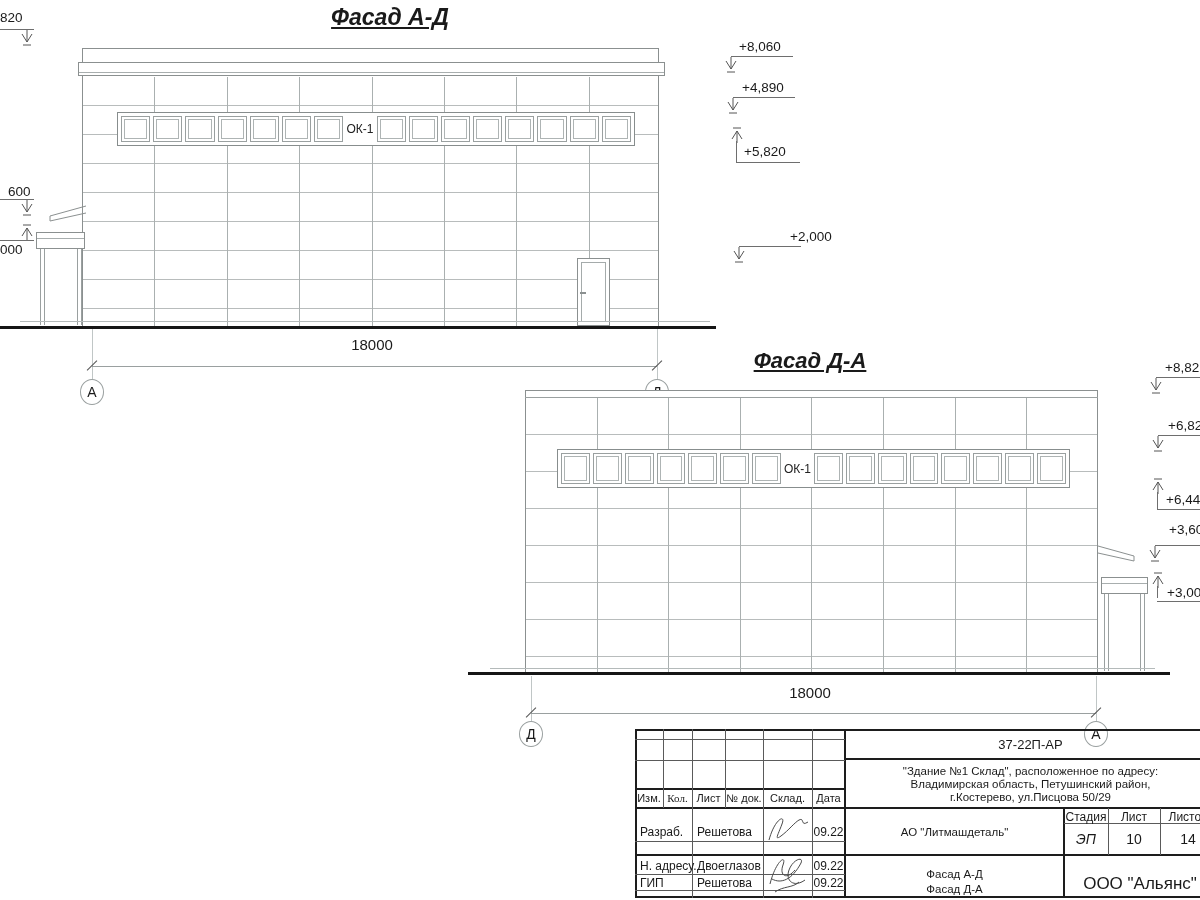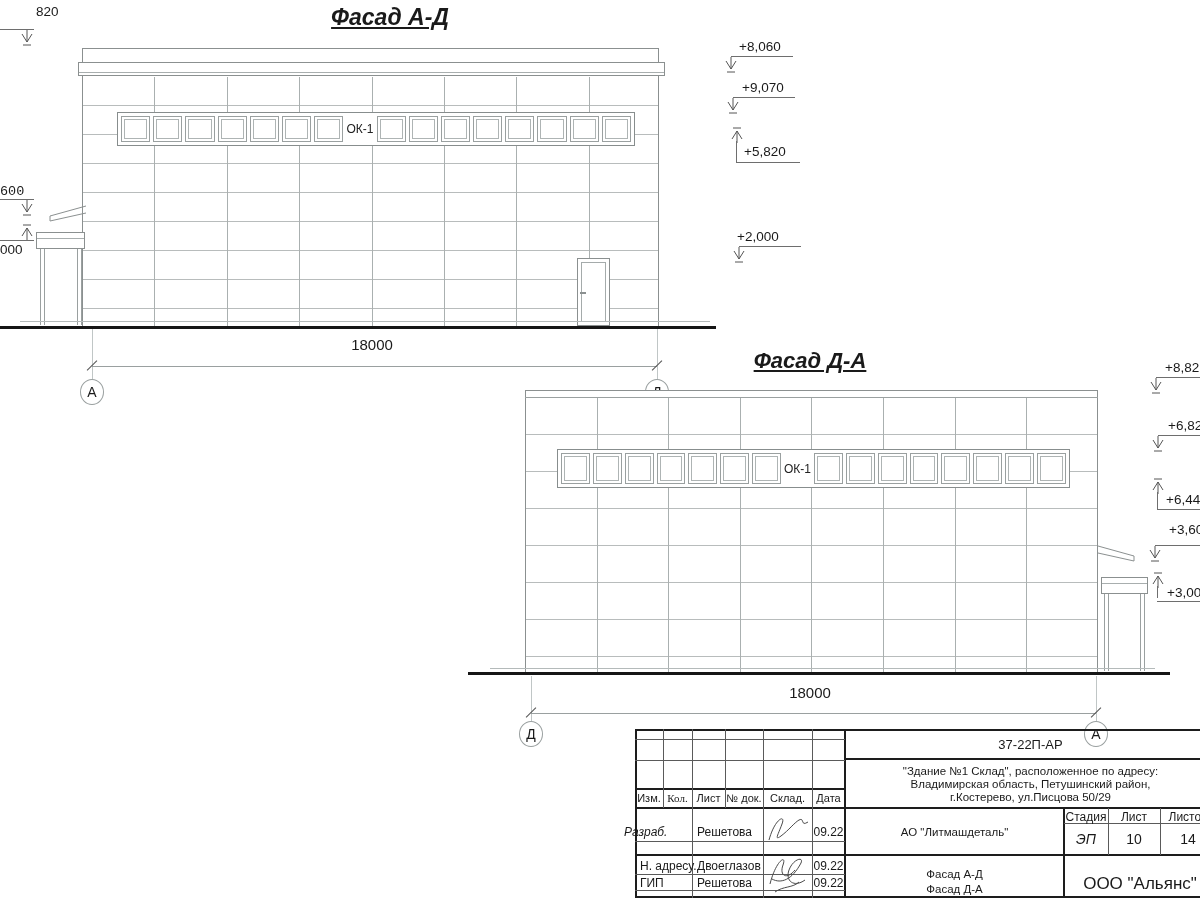--- a/index.html
+++ b/index.html
@@ -133,58 +133,58 @@
 
   <div class="abs vline" style="left:92px;top:329px;height:50px;background:#c0c6c6;"></div>
   <div class="abs vline" style="left:657px;top:329px;height:50px;background:#c0c6c6;"></div>
   <div class="abs dim-line" style="left:92px;top:366px;width:565px;"></div>
   <div class="abs tick" style="left:85px;top:365px;"></div>
   <div class="abs tick" style="left:650px;top:365px;"></div>
   <div class="abs dim-text" style="left:337px;top:336px;width:70px;">18000</div>
   <div class="abs bubble" style="left:80px;top:379px;">А</div>
   <div class="abs bubble" style="left:645px;top:379px;">Д</div>
 
-  <div class="abs elev-text" style="left:0px;top:4px;margin-left:36px;">820</div>
+  <div class="abs elev-text" style="left:0px;top:10px;">820</div>
   <div class="abs shelf" style="left:0px;top:29px;width:34px;"></div>
   <svg class="abs" style="left:21px;top:30px;" width="12" height="16">
     <path d="M6,0 L6,12 M1,4 L6,12 L11,4 M2,15 L10,15" stroke="#555" stroke-width="1" fill="none"></path>
     </svg>
 
-  <div class="abs elev-text" style="left:0px;top:184px;font-family:Liberation Mono, monospace;">600</div>
+  <div class="abs elev-text" style="left:8px;top:184px;">600</div>
   <div class="abs shelf" style="left:0px;top:199px;width:34px;"></div>
   <svg class="abs" style="left:21px;top:200px;" width="12" height="16">
     <path d="M6,0 L6,12 M1,4 L6,12 L11,4 M2,15 L10,15" stroke="#555" stroke-width="1" fill="none"></path>
     </svg>
 
   <svg class="abs" style="left:21px;top:224px;" width="12" height="16">
     <path d="M6,16 L6,4 M1,12 L6,4 L11,12 M2,1 L10,1" stroke="#555" stroke-width="1" fill="none"></path>
     </svg>
   <div class="abs shelf" style="left:0px;top:240px;width:34px;"></div>
   <div class="abs elev-text" style="left:0px;top:242px;">000</div>
 
   <div class="abs elev-text" style="left:739px;top:39px;">+8,060</div>
   <div class="abs shelf" style="left:731px;top:56px;width:62px;"></div>
   <svg class="abs" style="left:725px;top:57px;" width="12" height="16">
     <path d="M6,0 L6,12 M1,4 L6,12 L11,4 M2,15 L10,15" stroke="#555" stroke-width="1" fill="none"></path>
     </svg>
 
-  <div class="abs elev-text" style="left:742px;top:80px;">+9,070</div>
+  <div class="abs elev-text" style="left:742px;top:80px;">+4,890</div>
   <div class="abs shelf" style="left:733px;top:97px;width:62px;"></div>
   <svg class="abs" style="left:727px;top:98px;" width="12" height="16">
     <path d="M6,0 L6,12 M1,4 L6,12 L11,4 M2,15 L10,15" stroke="#555" stroke-width="1" fill="none"></path>
     </svg>
 
   <svg class="abs" style="left:731px;top:127px;" width="12" height="16">
     <path d="M6,16 L6,4 M1,12 L6,4 L11,12 M2,1 L10,1" stroke="#555" stroke-width="1" fill="none"></path>
     </svg>
   <div class="abs stem" style="left:736px;top:141px;height:21px;"></div>
   <div class="abs elev-text" style="left:744px;top:144px;">+5,820</div>
   <div class="abs shelf" style="left:736px;top:162px;width:64px;"></div>
 
-  <div class="abs elev-text" style="left:737px;top:229px;">+2,000</div>
+  <div class="abs elev-text" style="left:790px;top:229px;">+2,000</div>
   <div class="abs shelf" style="left:739px;top:246px;width:62px;"></div>
   <svg class="abs" style="left:733px;top:247px;" width="12" height="16">
     <path d="M6,0 L6,12 M1,4 L6,12 L11,4 M2,15 L10,15" stroke="#555" stroke-width="1" fill="none"></path>
     </svg>
 
   <div class="abs facade-title" style="left:710px;top:348px;width:200px;font-size:22px;">Фасад Д-А</div>
 
   <div class="abs wall" style="left:525px;top:390px;width:573px;height:283px;">
     <div class="grid grid2" style="left:0;top:7px;right:0;bottom:0;"></div>
   </div>
@@ -319,21 +319,21 @@
   <div class="abs tbn" style="left:1160px;top:808px;width:1px;height:47px;"></div>
   <div class="abs tbn" style="left:1064px;top:823px;width:136px;height:1px;"></div>
 
   <div class="abs tb-ts tb-c" style="left:635px;top:792px;width:28px;">Изм.</div>
   <div class="abs tb-ts tb-c" style="left:663px;top:792px;width:29px;font-family:Liberation Serif, serif;">Кол.</div>
   <div class="abs tb-ts tb-c" style="left:692px;top:792px;width:33px;">Лист</div>
   <div class="abs tb-ts tb-c" style="left:725px;top:792px;width:38px;">№ док.</div>
   <div class="abs tb-ts tb-c" style="left:763px;top:792px;width:49px;">Склад.</div>
   <div class="abs tb-ts tb-c" style="left:812px;top:792px;width:33px;">Дата</div>
 
-  <div class="abs tb-t" style="left:624px;top:825px;font-style:italic;">Разраб.</div>
+  <div class="abs tb-t" style="left:640px;top:825px;">Разраб.</div>
   <div class="abs tb-t" style="left:697px;top:825px;">Решетова</div>
   <div class="abs tb-t tb-c" style="left:812px;top:825px;width:33px;">09.22</div>
 
   <div class="abs tb-t" style="left:640px;top:859px;">Н. адресу.</div>
   <div class="abs tb-t" style="left:697px;top:859px;">Двоеглазов</div>
   <div class="abs tb-t tb-c" style="left:812px;top:859px;width:33px;">09.22</div>
 
   <div class="abs tb-t" style="left:640px;top:876px;">ГИП</div>
   <div class="abs tb-t" style="left:697px;top:876px;">Решетова</div>
   <div class="abs tb-t tb-c" style="left:812px;top:876px;width:33px;">09.22</div>

